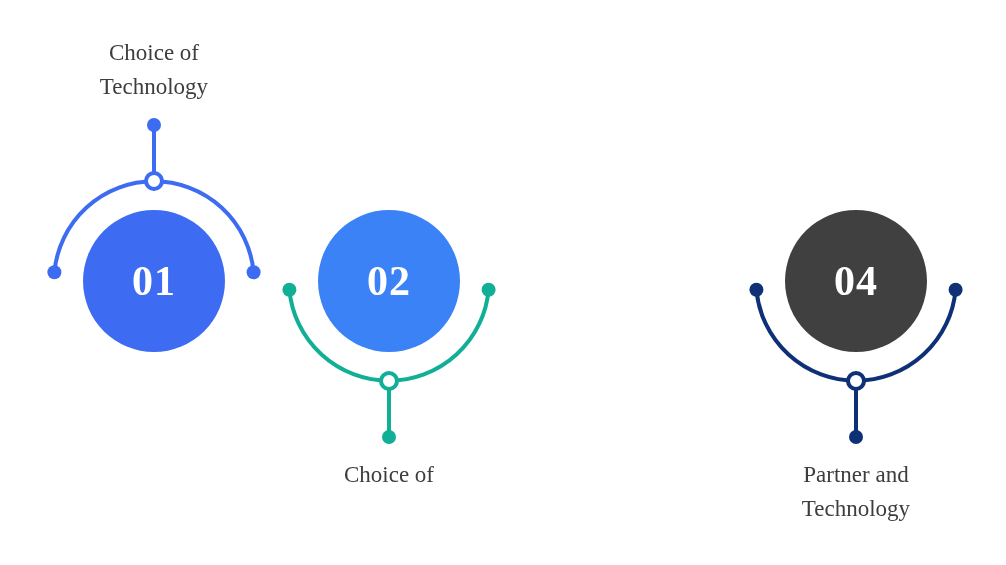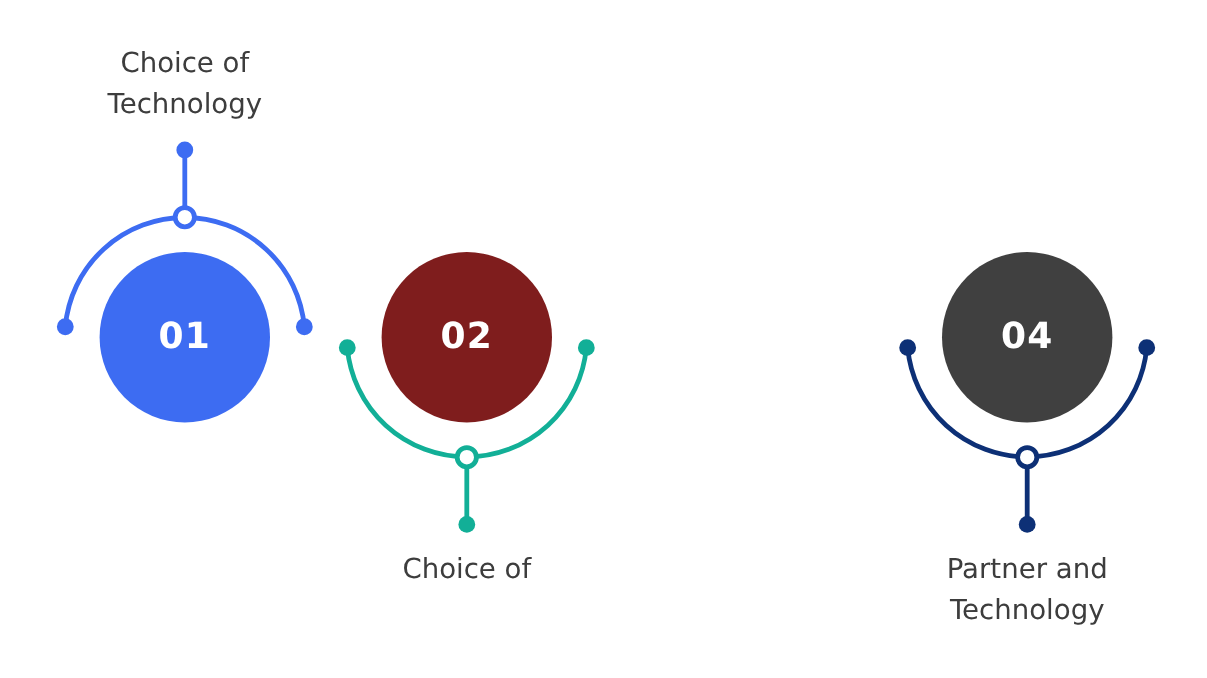--- a/index.html
+++ b/index.html
@@ -13,20 +13,21 @@
     position: relative;
     width: 1006px;
     height: 565px;
     background: #ffffff;
   }
   .step {
     position: absolute;
     top: 0;
     width: 234px;
     height: 444px;
+    font-family: Liberation Serif, serif;
   }
   .deco {
     position: absolute;
     left: 0; top: 0;
     width: 234px; height: 565px;
     pointer-events: none;
   }
   .deco .arc, .deco .stem {
     fill: none;
     stroke-width: 4;
@@ -42,21 +43,21 @@
     top: 210px;
     width: 142px;
     height: 142px;
     border-radius: 50%;
     display: flex;
     align-items: center;
     justify-content: center;
   }
   .num {
     color: #ffffff;
-    font-size: 30px;
+    font-size: 42px;
     font-weight: bold;
     letter-spacing: 1px;
     line-height: 1;
   }
   .label {
     position: absolute;
     left: 0;
     width: 234px;
     text-align: center;
     font-size: 23px;
@@ -92,21 +93,21 @@
 
   <div class="step" style="left:272px">
     <svg class="deco" viewBox="0 0 234 565">
       <path class="arc" d="M 17.4 289.7 A 100 100 0 0 0 216.6 289.7" style="stroke: rgb(18, 175, 151);"></path>
       <circle cx="17.4" cy="289.7" r="7" style="fill: rgb(18, 175, 151);"></circle>
       <circle cx="216.6" cy="289.7" r="7" style="fill: rgb(18, 175, 151);"></circle>
       <line class="stem" x1="117" y1="381" x2="117" y2="437" style="stroke: rgb(18, 175, 151);"></line>
       <circle cx="117" cy="437" r="7" style="fill: rgb(18, 175, 151);"></circle>
       <circle class="ring" cx="117" cy="381" r="8" style="stroke: rgb(18, 175, 151);"></circle>
     </svg>
-    <div class="circle" style="background-color: #7f1d1d;">
+    <div class="circle" style="background-color: #3b82f6;">
       <span class="num">02</span>
     </div>
     <div class="label label-bottom">
       <div>Choice of</div>
     </div>
   </div>
 
 
   <div class="step" style="left:739px">
     <svg class="deco" viewBox="0 0 234 565">

